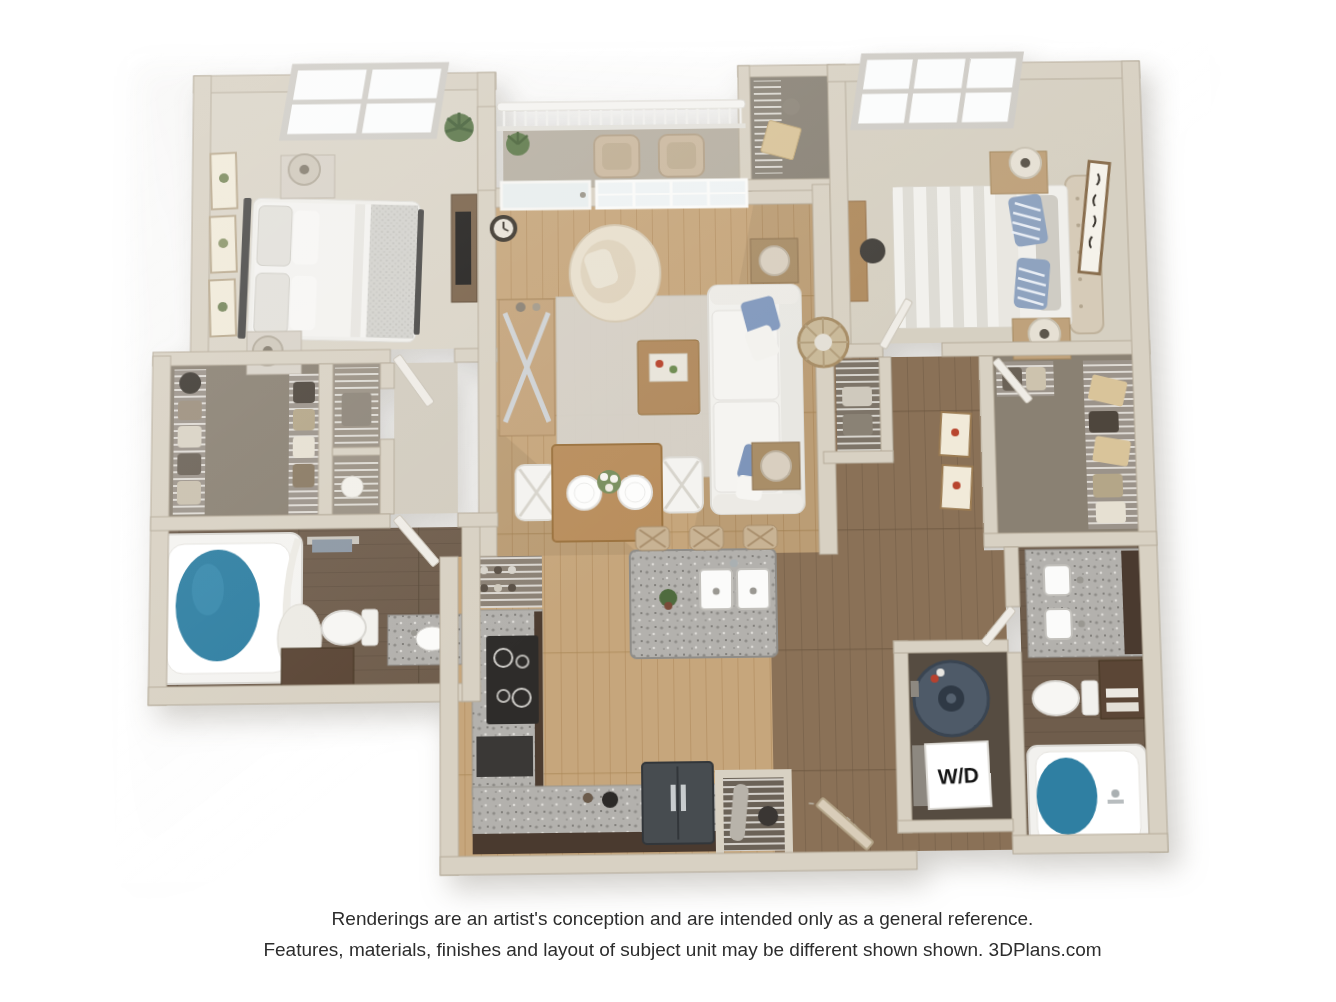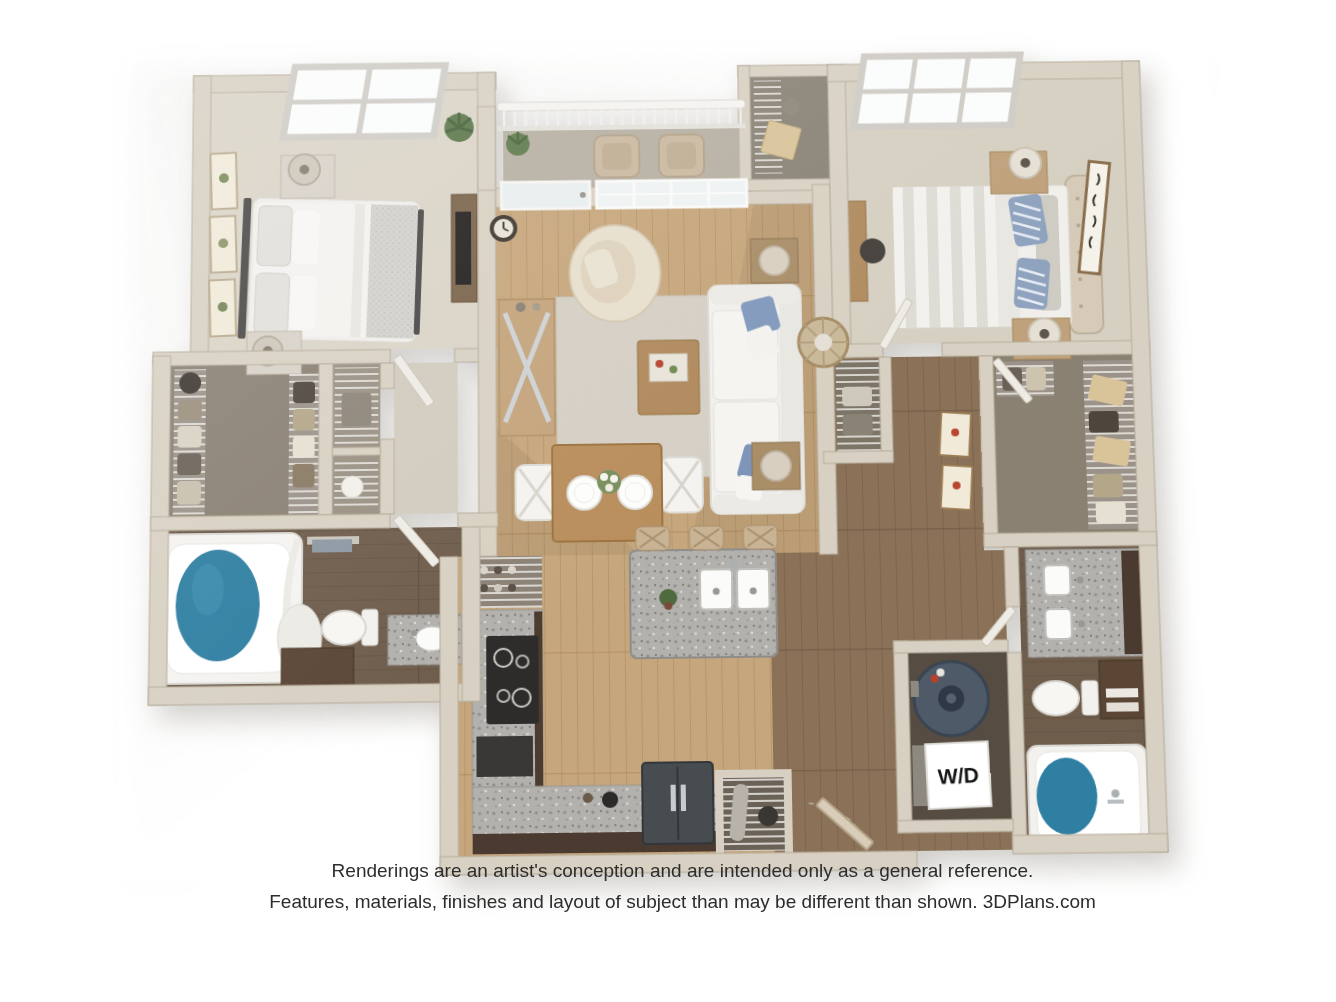--- a/index.html
+++ b/index.html
@@ -3,21 +3,21 @@
 <meta charset="utf-8">
 <style>
   html,body{margin:0;padding:0;background:#ffffff;}
   body{width:1336px;height:1002px;overflow:hidden;}
   .stage{position:relative;width:1336px;height:1002px;background:#fff;
          font-family:"Liberation Sans",sans-serif;}
   .plan-wrap{position:absolute;left:0;top:-6px;width:1336px;height:940px;
              transform:perspective(2300px) rotateX(6.5deg) rotateZ(-0.7deg);
              transform-origin:50% 62%;}
   svg.plan{filter:drop-shadow(10px 14px 14px rgba(90,82,70,.28));}
-  .disclaimer{position:absolute;left:0;right:0;top:855px;text-align:center;
+  .disclaimer{position:absolute;left:0;right:0;top:903px;text-align:center;
               color:#2d2d2d;font-size:19px;line-height:31px;padding-left:29px;}
   .disclaimer p{margin:0;}
 </style>
 </head>
 <body>
 
 <div class="stage">
   <div class="plan-wrap">
   <svg class="plan" width="1336" height="940" viewBox="0 0 1336 940">
     <defs>
@@ -519,15 +519,15 @@
         </g>
       </g>
     </g>
 
     <rect x="120" y="36" width="1110" height="844" fill="url(#lightGrad)" opacity=".6"></rect>
   </svg>
   </div>
 
   <div class="disclaimer">
     <p>Renderings are an artist's conception and are intended only as a general reference.</p>
-    <p>Features, materials, finishes and layout of subject than may be different than shown. 3DPlans.com</p>
+    <p>Features, materials, finishes and layout of subject unit may be different shown shown. 3DPlans.com</p>
   </div>
 </div>
 
 </body></html>

